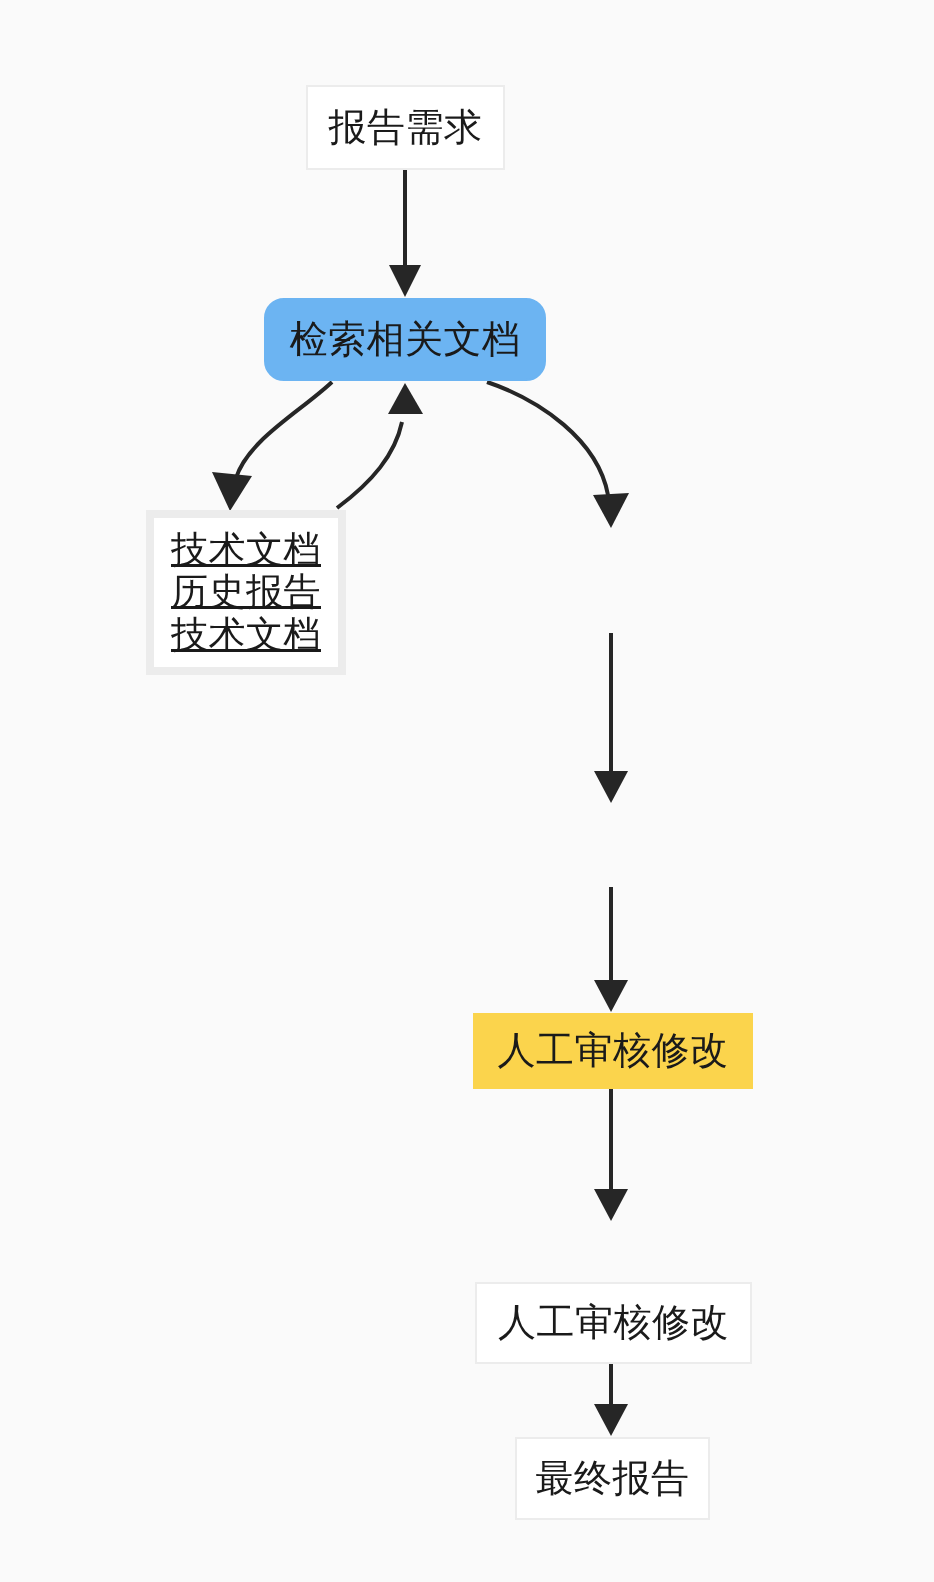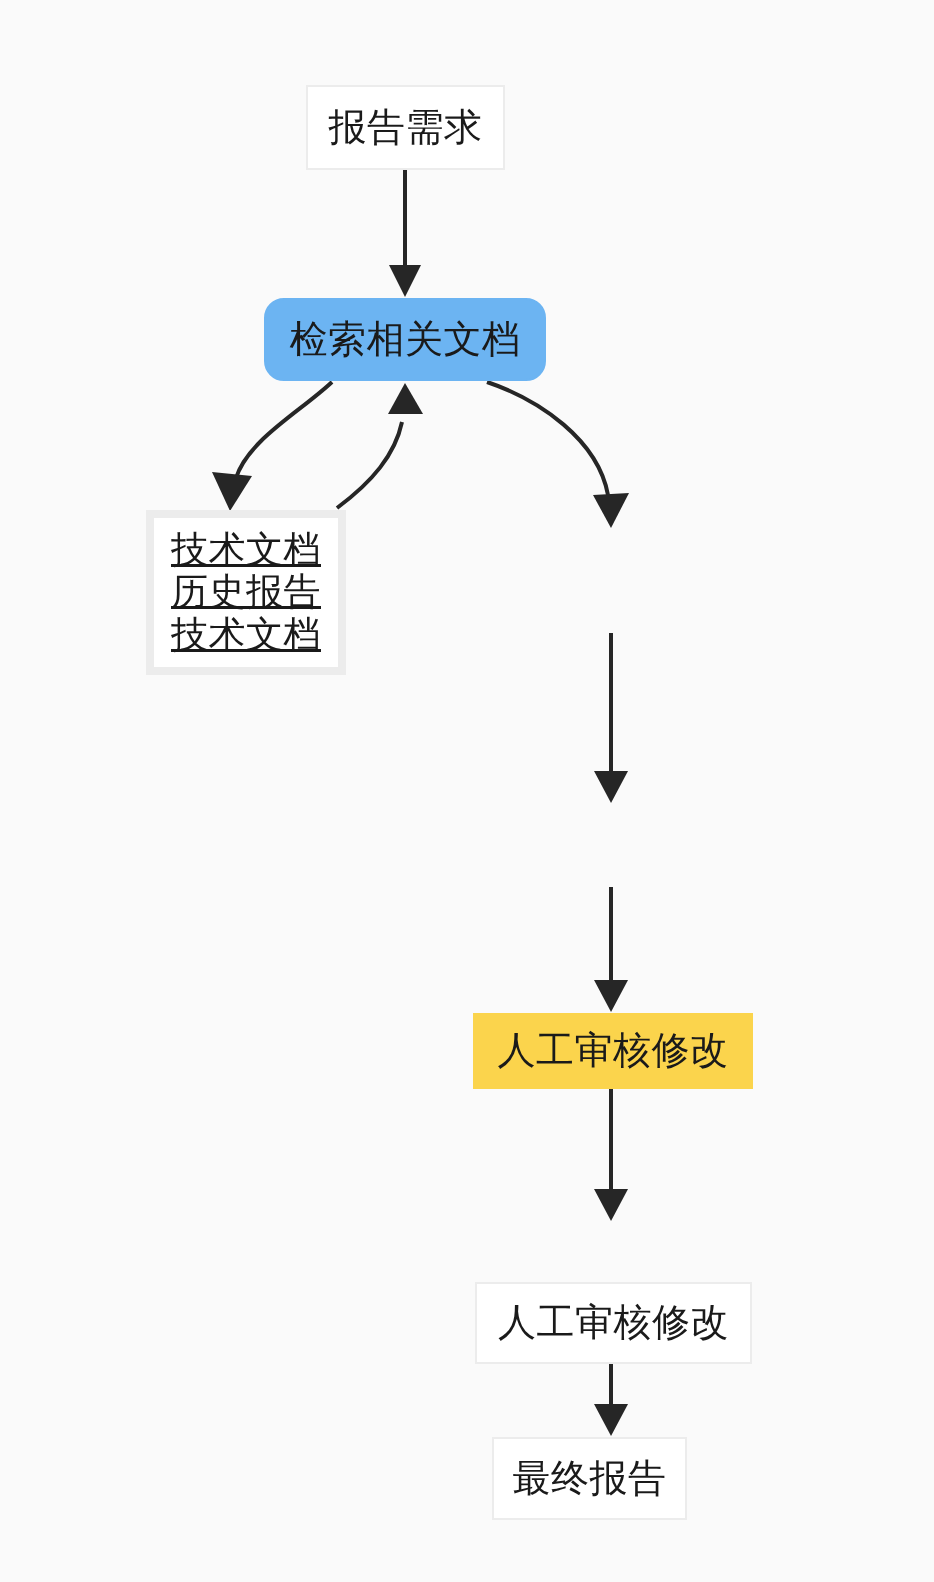--- a/index.html
+++ b/index.html
@@ -134,17 +134,17 @@
 
 
   <div class="node-box node-accent" id="node-citation" style="left: 473px; top: 1013px; width: 280px; height: 76px; background: rgb(251, 212, 76); border-color: rgb(251, 212, 76);">
     <span>人工审核修改</span>
   </div>
 
   <div class="node-box node-plain" id="node-review" style="left: 475px; top: 1282px; width: 277px; height: 82px; background: rgb(255, 255, 255); border-color: rgb(236, 236, 236);">
     <span>人工审核修改</span>
   </div>
 
-  <div class="node-box node-plain" id="node-final" style="left: 492px; top: 1437px; width: 195px; height: 83px; background: rgb(255, 255, 255); border-color: rgb(236, 236, 236);">
+  <div class="node-box node-plain" id="node-final" style="left: 515px; top: 1437px; width: 195px; height: 83px; background: rgb(255, 255, 255); border-color: rgb(236, 236, 236);">
     <span>最终报告</span>
   </div>
 
 </div>
 
 </body></html>

